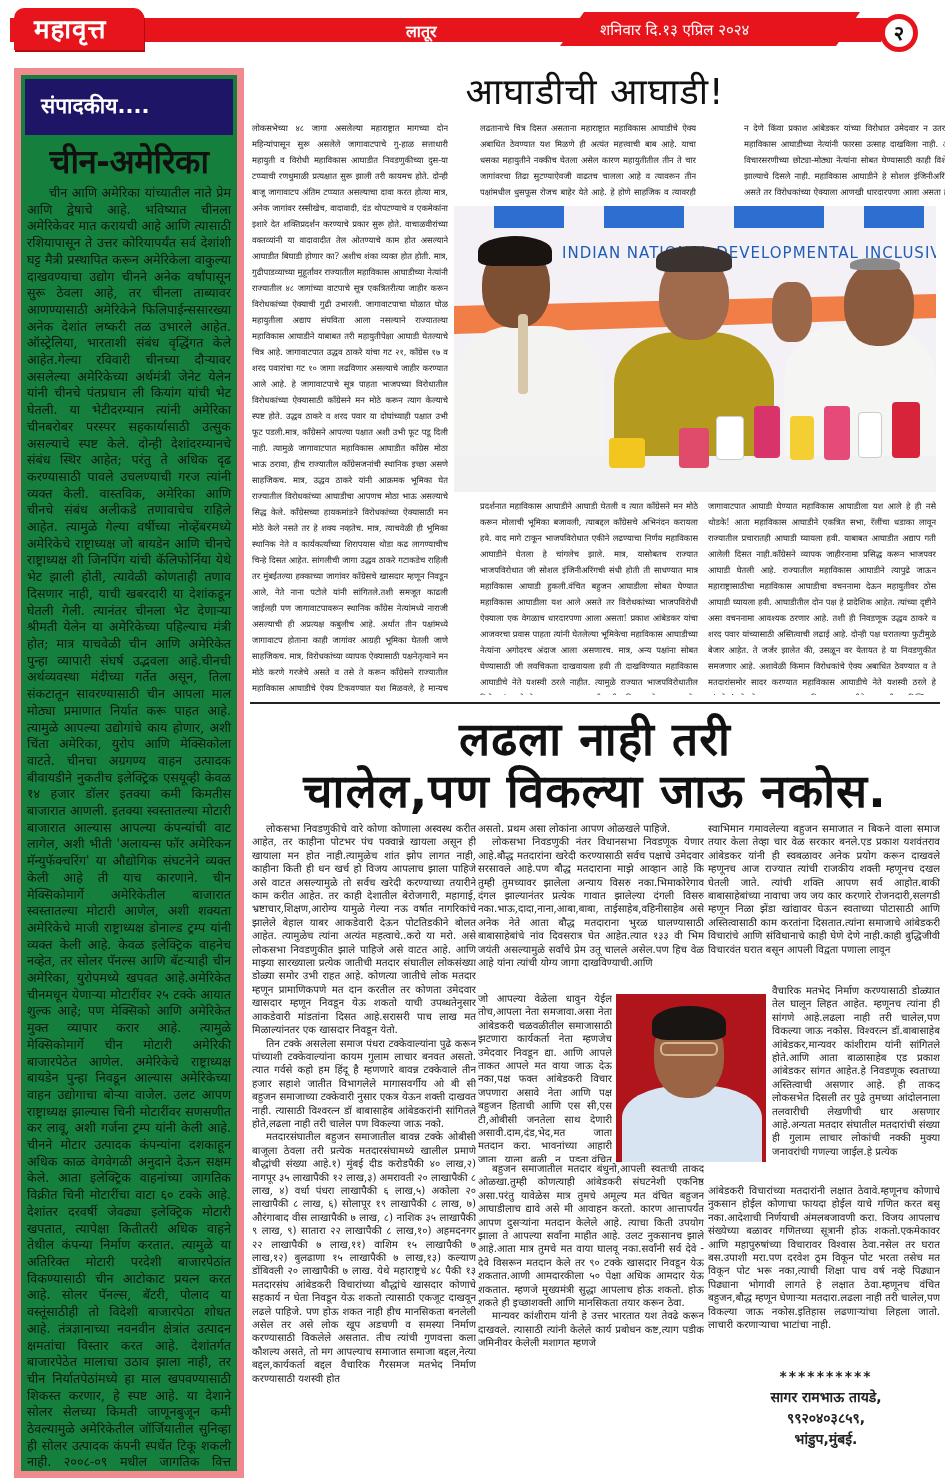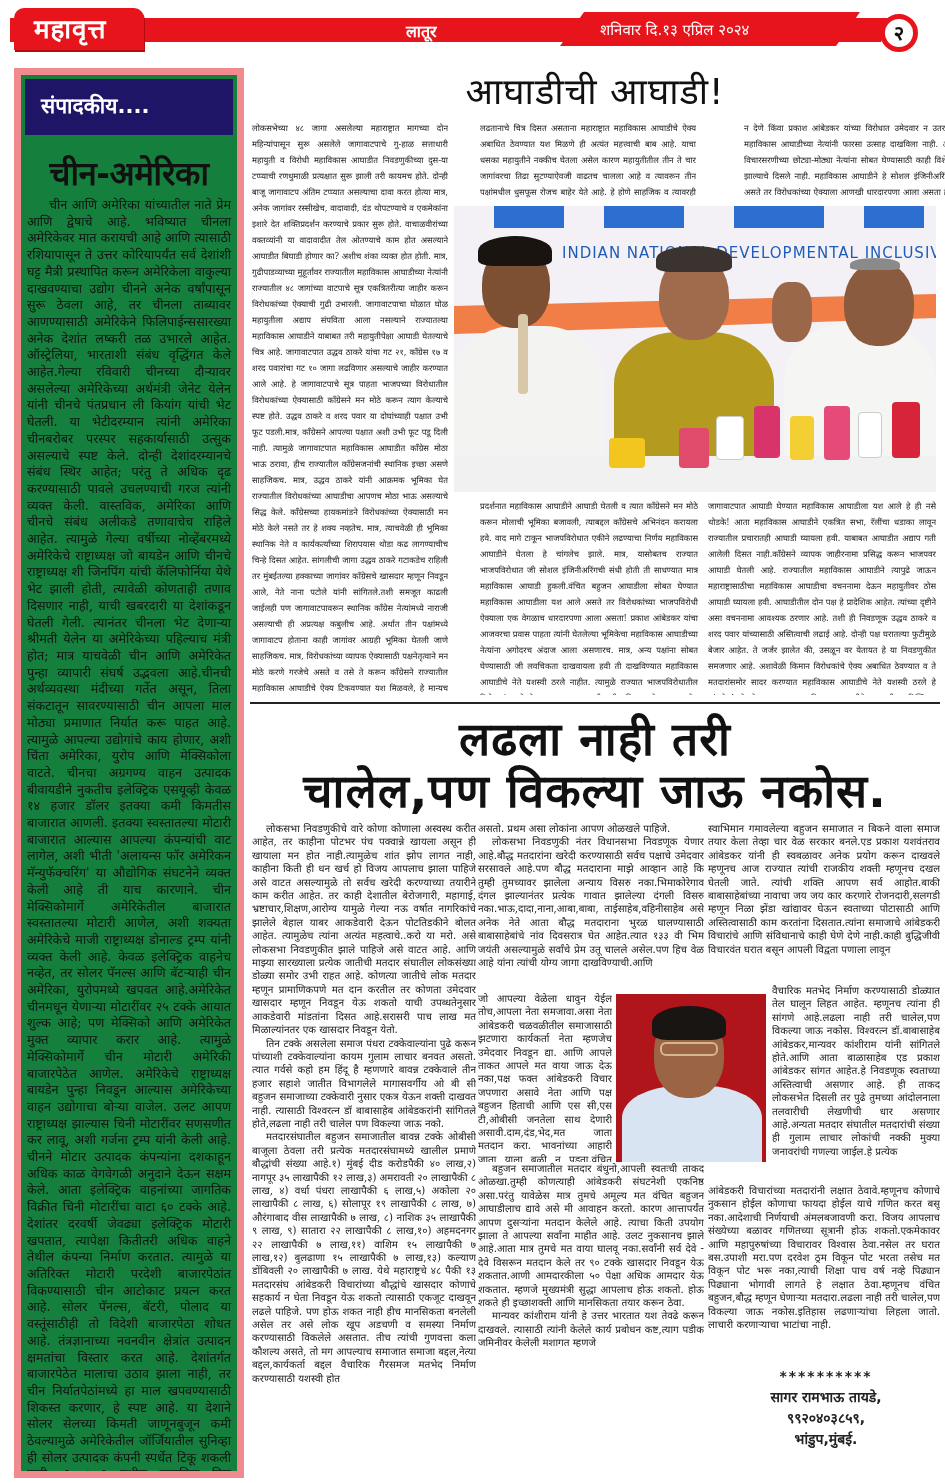--- a/index.html
+++ b/index.html
@@ -25,21 +25,21 @@
   .mh-page { position: absolute; left: 880px; top: 14px; width: 38px; height: 38px; border-radius: 50%;
              background: #ffffff; border: 5px solid #e8141c; text-align: center; font-family: "DejaVu Sans", sans-serif;
              font-weight: bold; font-size: 20px; line-height: 28px; color: #111; }
 
   
   .editorial { position: absolute; left: 14px; top: 68px; width: 230px; height: 1410px; border: 7px solid #f08a8f;
                background: #15803d; overflow: hidden; }
   .ed-kicker { background: #1f1566; color: #ffffff; height: 56px; padding: 12px 16px; font-family: "DejaVu Sans", sans-serif;
                font-weight: bold; font-size: 21px; margin: 4px 4px 0 4px; }
   .ed-title { text-align: center; font-family: "DejaVu Sans", sans-serif; font-size: 33px; line-height: 46px;
-              padding-top: 16px; letter-spacing: -0.5px; }
+              padding-top: 4px; letter-spacing: -0.5px; }
   .ed-body { padding: 0 6px 0 6px; font-size: 12.6px; line-height: 16.7px; text-align: justify; }
   .ed-body p { text-indent: 22px; }
 
   
   .s1-head { position: absolute; left: 250px; top: 64px; width: 690px; text-align: center;
              font-family: "DejaVu Sans", sans-serif; font-size: 36px; line-height: 56px; font-weight: normal; letter-spacing: 1px; }
   .col { position: absolute; font-size: 8.3px; line-height: 16px; text-align: justify; color: #222; overflow: hidden; }
   .s1c1 { left: 252px; top: 120px; width: 196px; height: 575px; }
   .s1c2 { left: 480px; top: 120px; width: 216px; height: 80px; }
   .s1c3 { left: 696px; top: 120px; width: 228px; height: 80px; margin-left: 48px; }

